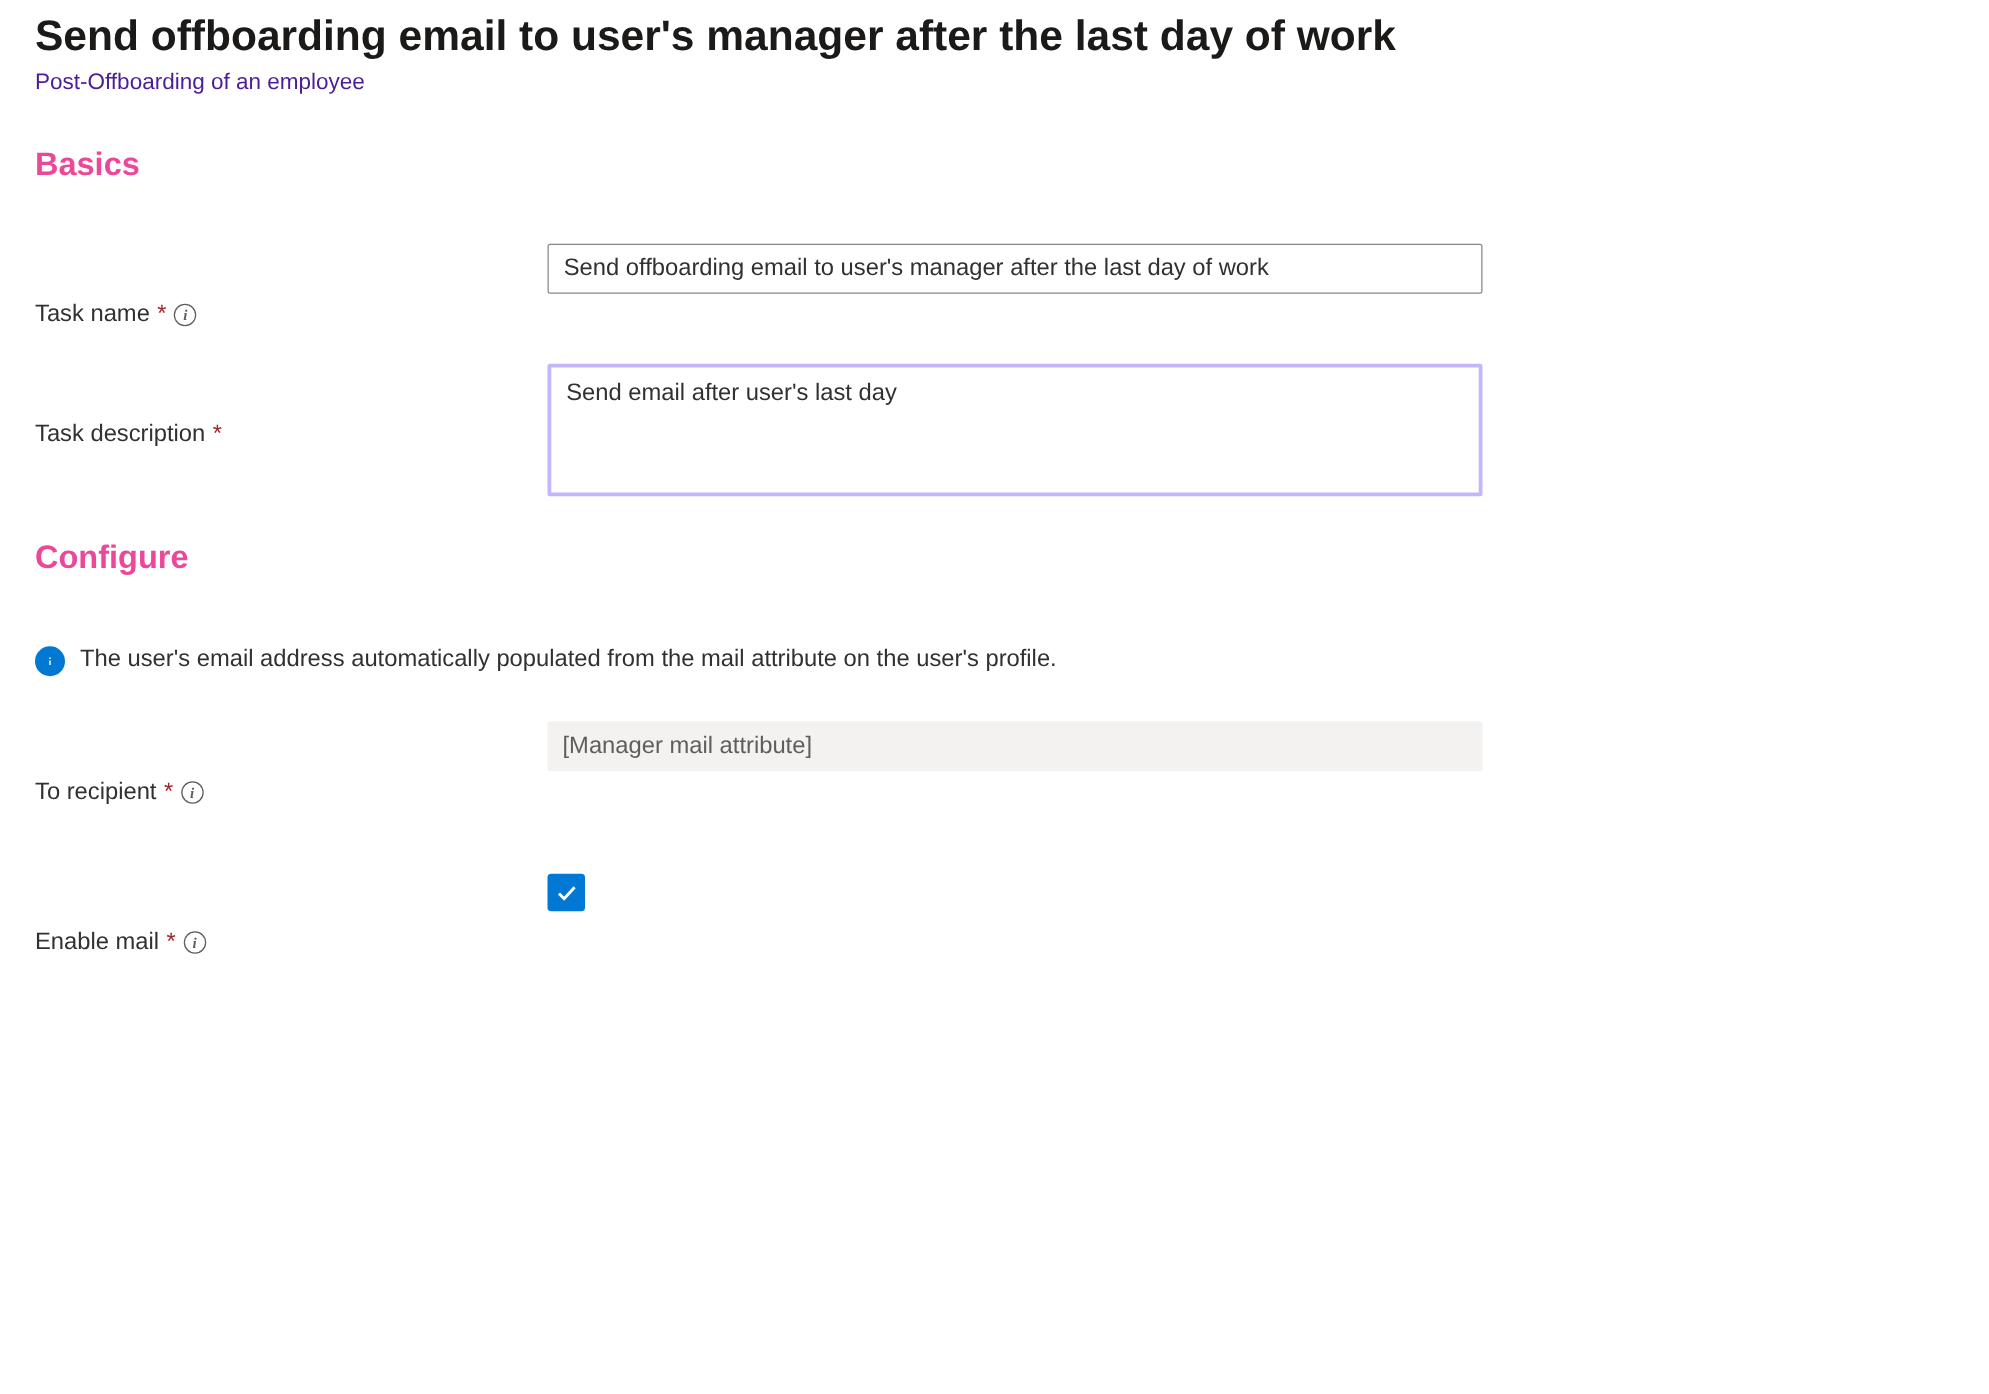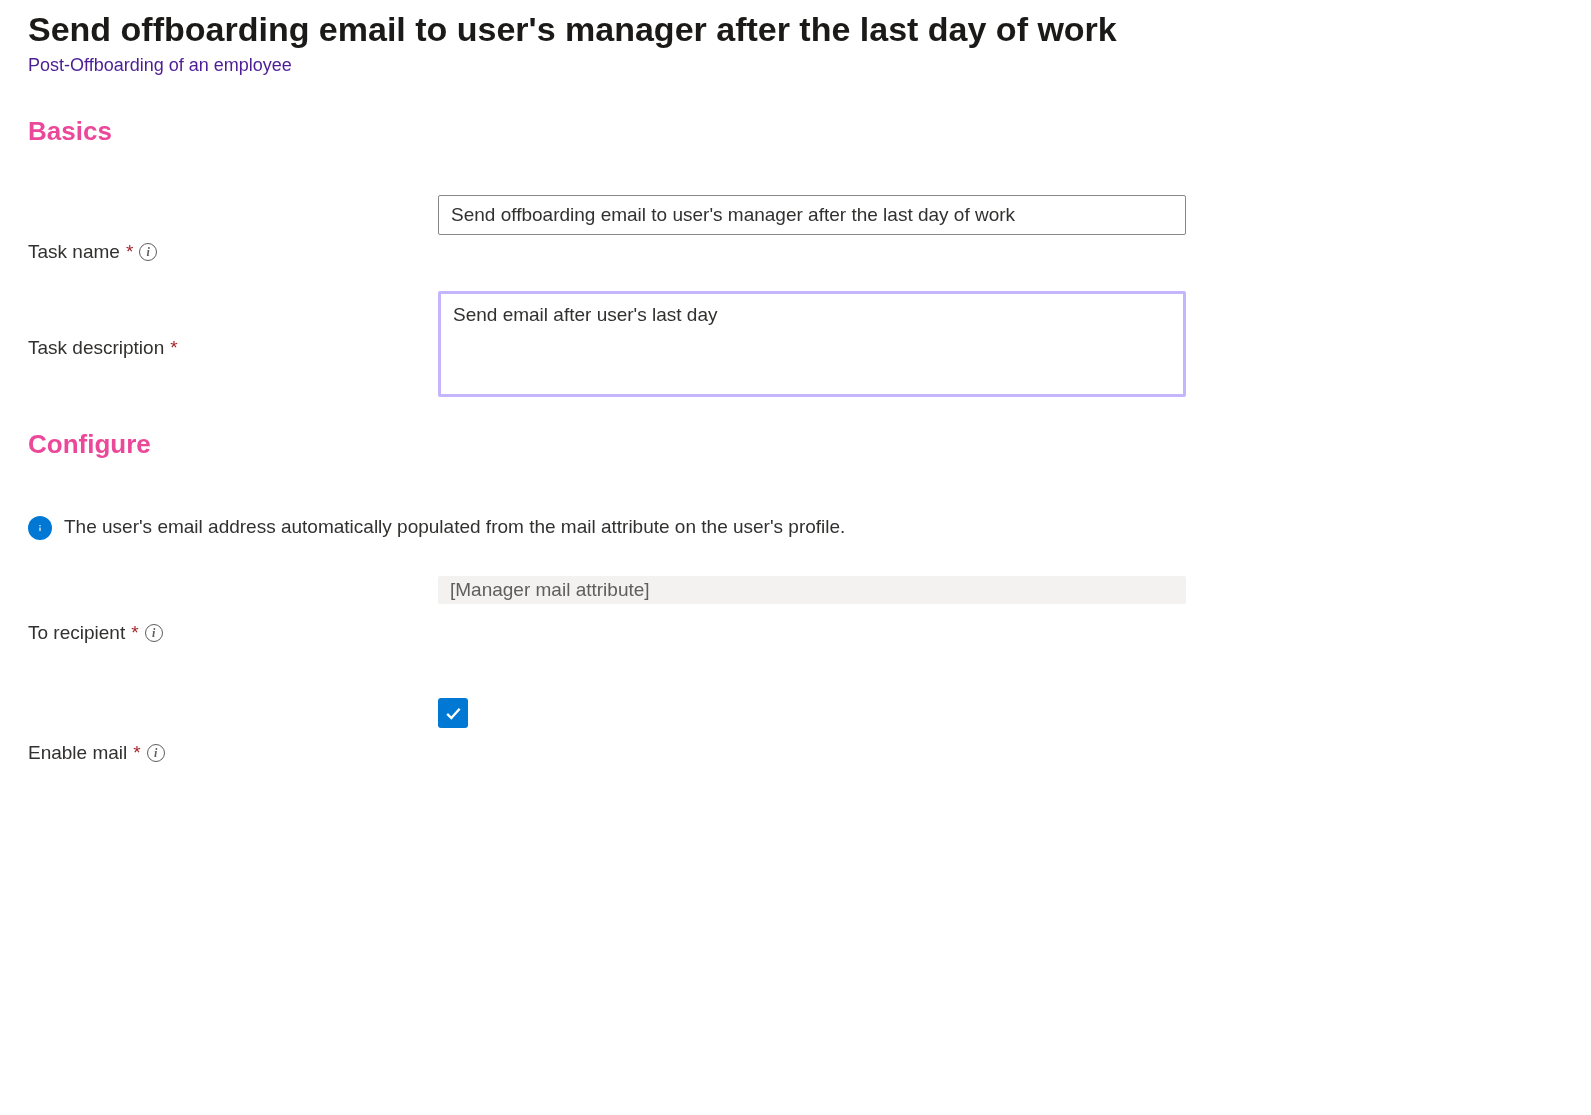--- a/index.html
+++ b/index.html
@@ -89,21 +89,21 @@
       border-radius: 2px;
       padding: 10px 12px;
       font-size: 19px;
       font-family: inherit;
       color: #323130;
       background: #ffffff;
       resize: none;
     }
     .readonly-input {
       width: 100%;
-      height: 28px;
+      height: 40px;
       background: #f3f2f1;
       border: none;
       border-radius: 2px;
       padding: 0 12px;
       font-size: 19px;
       font-family: inherit;
       color: #605e5c;
       display: flex;
       align-items: center;
     }

